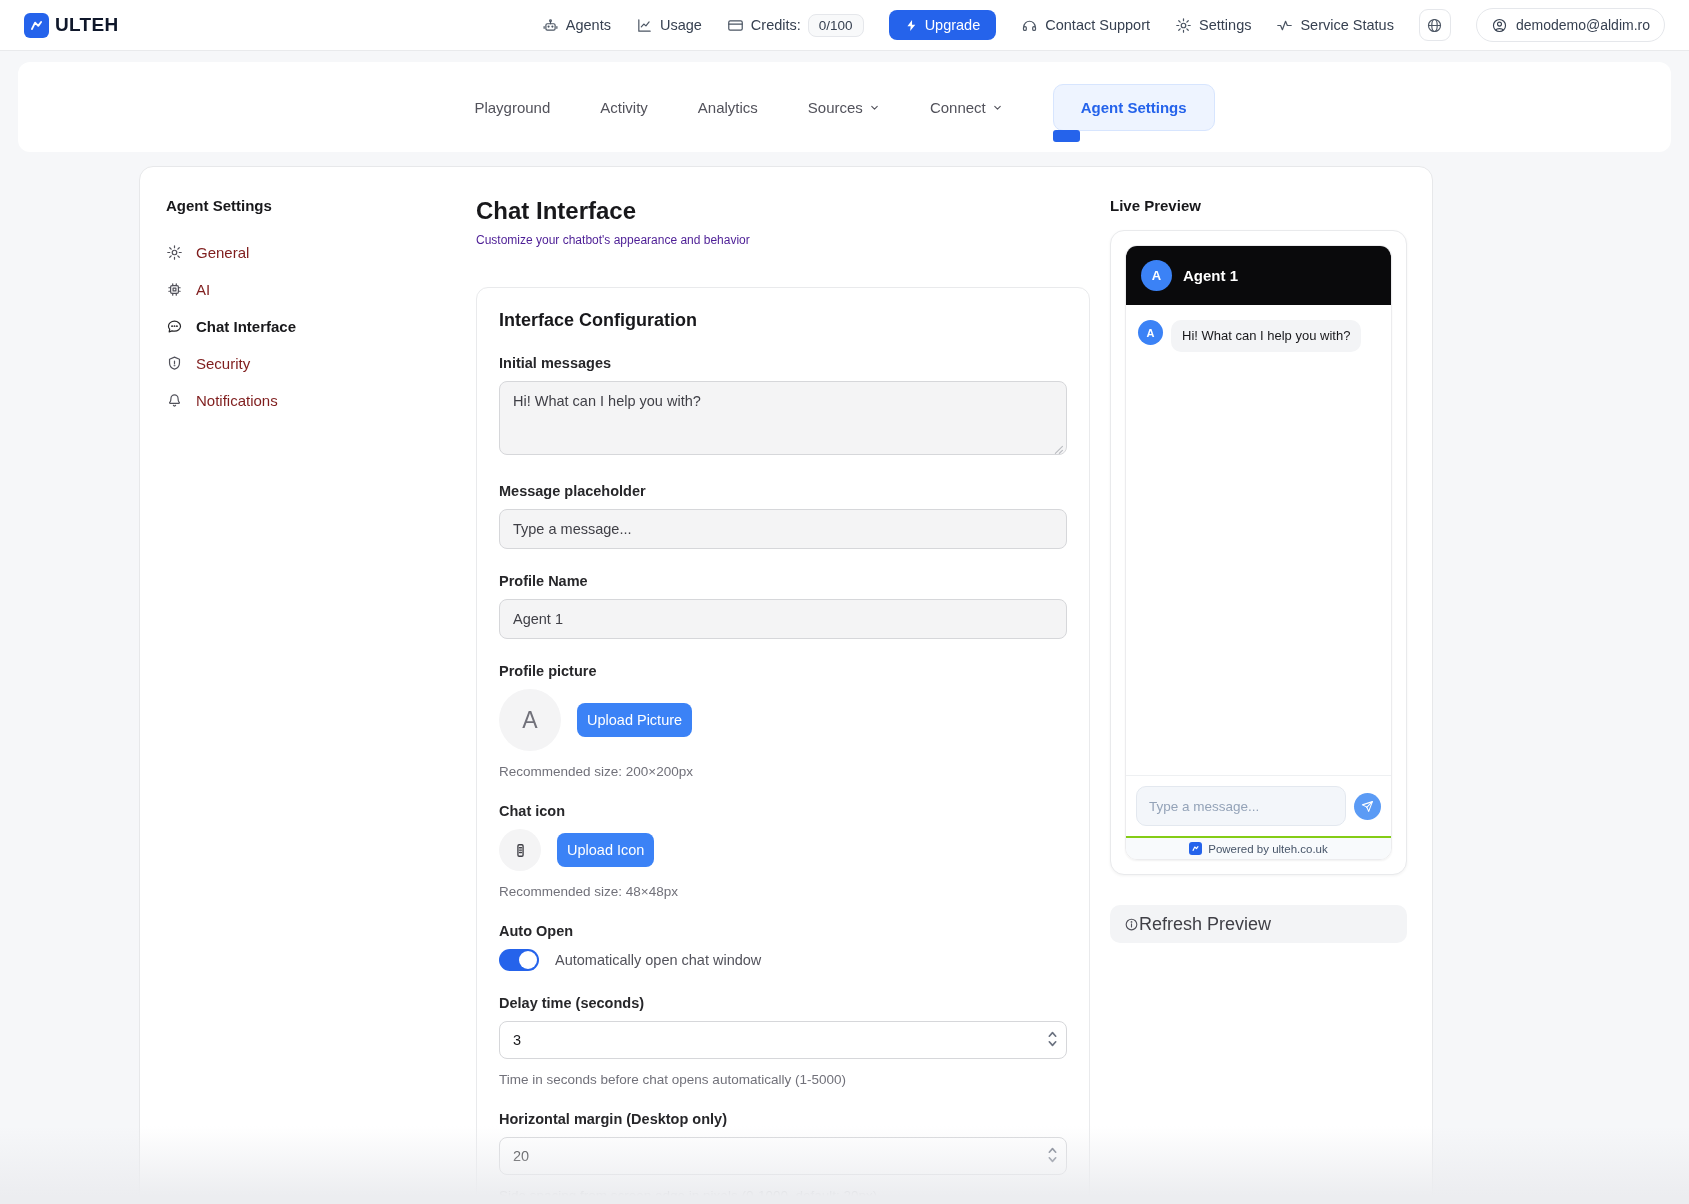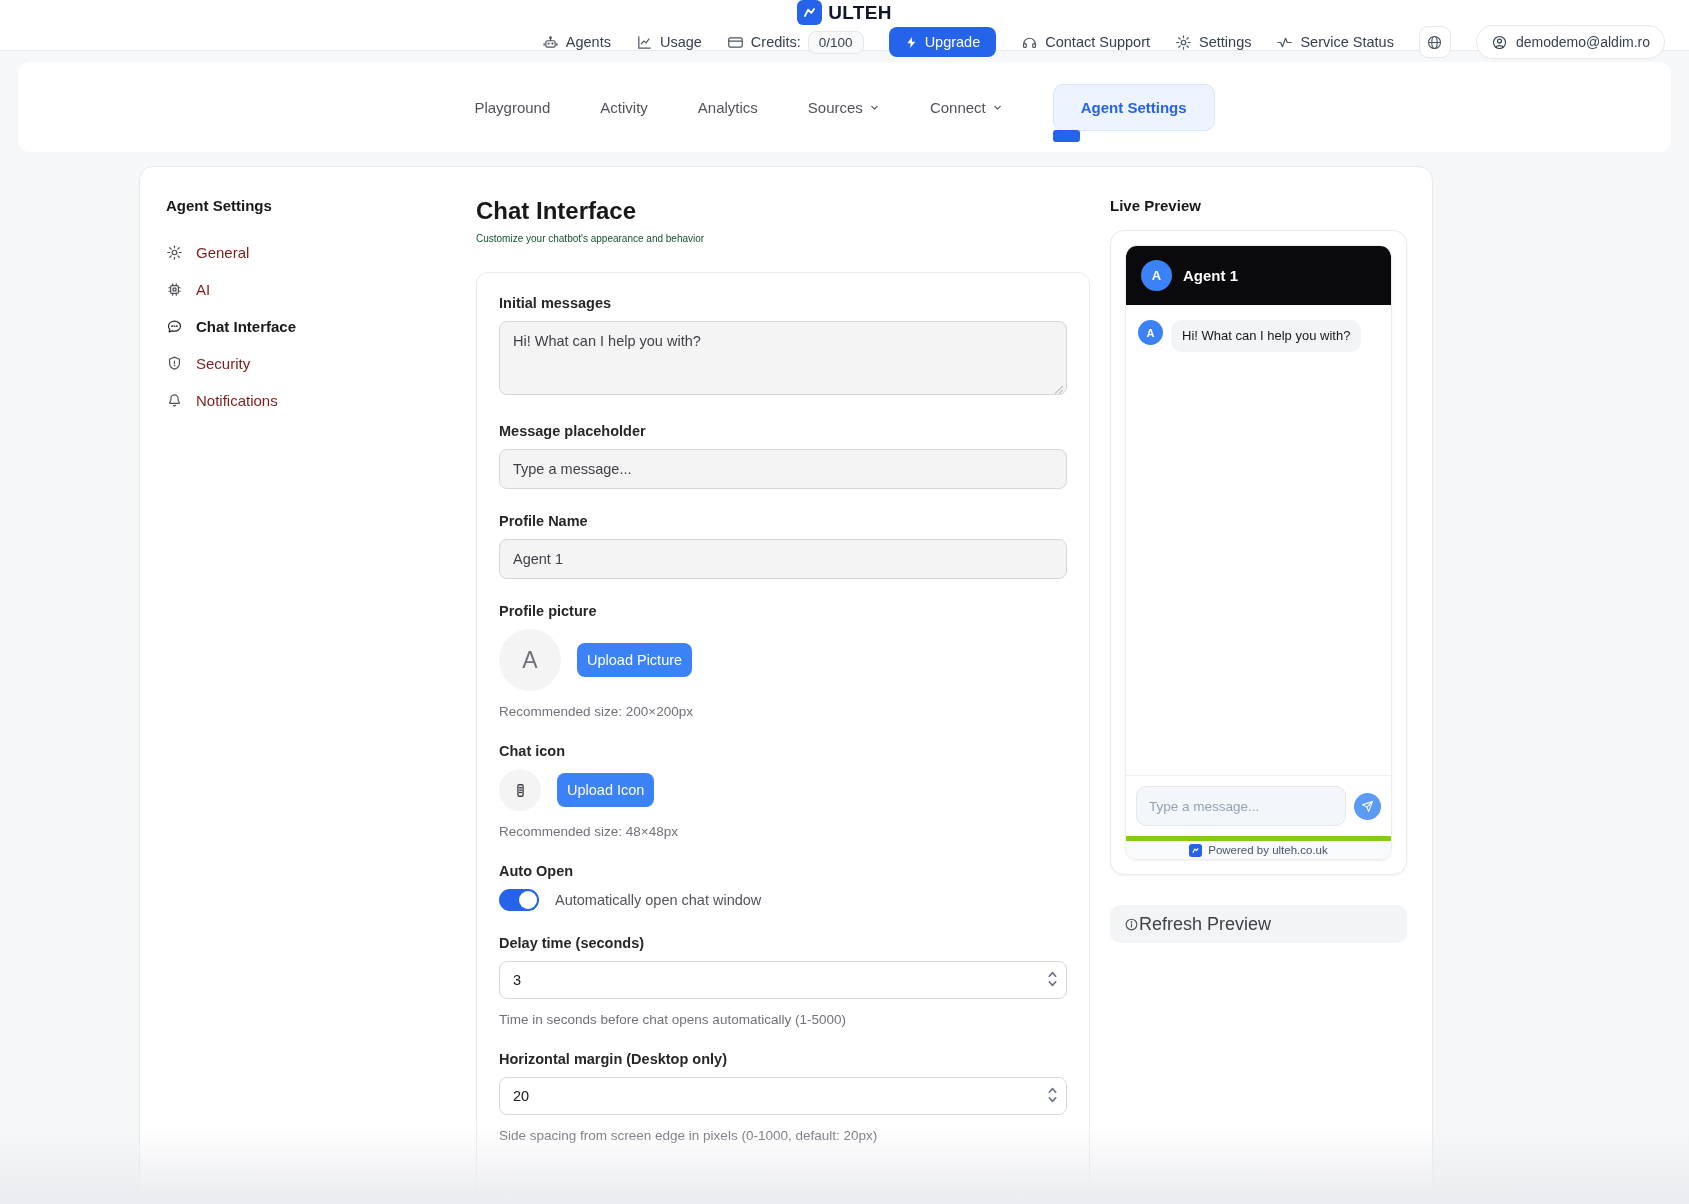--- a/index.html
+++ b/index.html
@@ -9,21 +9,21 @@
     background: #f6f7f9;
     color: #18181b;
     position: relative;
     overflow: hidden;
   }
   svg { display: block; }
 
   
   .topnav {
     height: 51px; background: #fff; border-bottom: 1px solid #e9eaec;
-    display: flex; align-items: center; padding: 0 24px; flex-direction: column;
+    display: flex; align-items: center; padding: 0 24px;
   }
   .brand { display: flex; align-items: center; gap: 6px; }
   .brand-logo {
     width: 25px; height: 25px; border-radius: 6px; background: #2563eb;
     display: grid; place-items: center;
   }
   .brand-name { font-size: 19px; font-weight: 800; color: #0f172a; letter-spacing: .3px; }
   .topnav-right { margin-left: auto; display: flex; align-items: center; gap: 25px; }
   .nav-item { display: flex; align-items: center; gap: 7px; font-size: 14.5px; color: #374151; cursor: pointer; }
   .nav-item .ic { color: #4b5563; }
@@ -77,21 +77,21 @@
     display: flex; align-items: center; gap: 13px; padding: 10px 0;
     font-size: 15px; color: #7f1d1d; cursor: pointer;
   }
   .side-item .ic { color: #52525b; }
   .side-item.active { font-weight: 700; color: #18181b; }
   .side-item.active .ic { color: #27272a; }
 
   
   .content-col { width: 614px; flex: none; }
   .page-title { font-size: 24px; font-weight: 700; color: #18181b; margin: 4px 0 8px; }
-  .page-subtitle { font-size: 10px; color: #14532d; margin-bottom: 28px; }
+  .page-subtitle { font-size: 12px; color: #4c1d95; margin-bottom: 40px; }
   .config-card { border: 1px solid #e9eaec; border-radius: 12px; padding: 22px 22px 46px; }
   .section-title { font-size: 18px; font-weight: 700; color: #18181b; margin-bottom: 24px; }
   .field { margin-bottom: 24px; }
   .field-label { display: block; font-size: 14.5px; font-weight: 600; color: #27272a; margin-bottom: 10px; }
   .gray-box {
     width: 100%; background: #f4f4f5; border: 1px solid #d6d7da; border-radius: 8px;
     font-size: 14.5px; color: #3f3f46; font-family: "Liberation Sans", sans-serif;
   }
   .ta-wrap { position: relative; }
   textarea.gray-box { height: 74px; padding: 11px 13px; resize: none; }
@@ -161,21 +161,21 @@
     flex: 1; height: 40px; background: #f3f6fa; border: 1px solid #e3e8ef; border-radius: 10px;
     padding: 0 12px; font-size: 13.5px; color: #64748b;
     font-family: "Liberation Sans", sans-serif;
   }
   .chat-input::placeholder { color: #94a3b8; }
   .send-btn {
     width: 27px; height: 27px; border-radius: 50%; background: #5b9bf5; border: none;
     display: grid; place-items: center; flex: none; cursor: pointer;
   }
   .powered {
-    background: #f8fafc; border-top: 5px solid #84cc16; height: 23px; flex: none;
+    background: #f8fafc; border-top: 2px solid #84cc16; height: 23px; flex: none;
     display: flex; align-items: center; justify-content: center; gap: 6px;
     font-size: 11.5px; color: #475569;
   }
   .powered-logo { width: 13px; height: 13px; background: #2563eb; border-radius: 3px; display: grid; place-items: center; }
   .refresh-bar {
     margin-top: 30px; background: #f3f4f6; border-radius: 10px; height: 38px;
     display: flex; align-items: center; padding: 0 14px;
     font-size: 18px; color: #3f3f46; cursor: pointer;
   }
   .refresh-bar .ic { color: #52525b; }
@@ -366,20 +366,21 @@
       </span>
       <span>Notifications</span>
     </div>
   </aside>
 
   <section class="content-col">
     <h1 class="page-title">Chat Interface</h1>
     <div class="page-subtitle">Customize your chatbot's appearance and behavior</div>
 
     <div class="config-card">
+      <div class="section-title">Interface Configuration</div>
 
       <div class="field">
         <label class="field-label">Initial messages</label>
         <div class="ta-wrap">
           <textarea class="gray-box" style="">Hi! What can I help you with?</textarea>
           <span class="ta-handle">
             <svg width="11" height="11" viewBox="0 0 14 14" fill="none" stroke="currentColor" stroke-width="1.4" stroke-linecap="round">
                 <path d="M12 3L3 12M12 8l-4 4"></path>
               </svg>
           </span>

